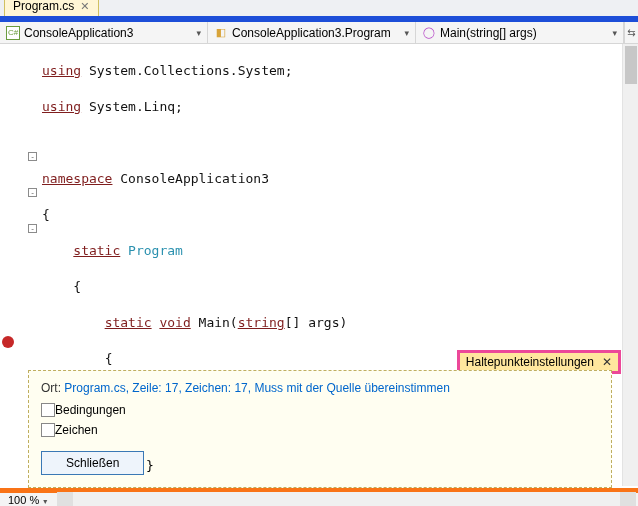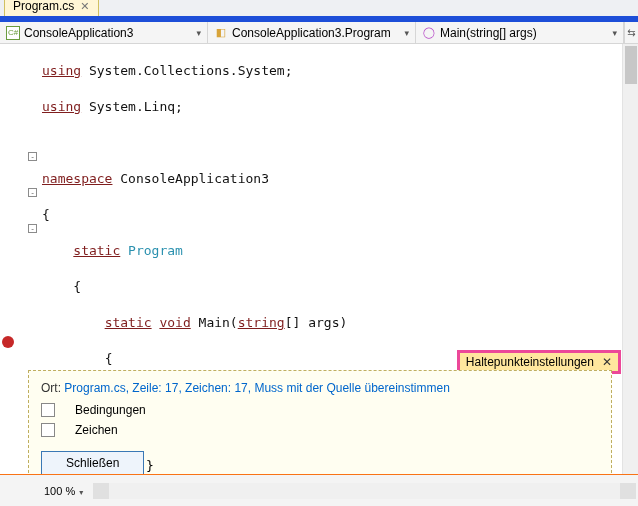--- a/index.html
+++ b/index.html
@@ -27,24 +27,24 @@
   .typ { color: #2b91af; }
   .hl-ident { background: #e0e0cc; padding: 0 1px; }
   .vscroll { width: 16px; background: #f0f0f0; border-left: 1px solid #e3e3e3; position: relative; }
   .vthumb { position: absolute; left: 2px; width: 12px; background: #c7c7c7; }
   .panel-tab { position: absolute; right: 17px; top: 306px; background: #ffe79e; border: 3px solid #ec4899; padding: 2px 6px; font-size: 12px; display: flex; align-items: center; gap: 8px; }
   .panel-tab .x { cursor: pointer; color: #333; }
   .panel { position: absolute; left: 28px; right: 26px; top: 326px; border: 1px dashed #bfae60; background: #fffef1; padding: 10px 12px 12px 12px; font-size: 12px; }
   .ort-line { margin-bottom: 8px; }
   .ort-lab { color: #333; }
   .ort-link { color: #0066cc; }
-  .chk-row { display: flex; align-items: center; gap: 20px; margin: 6px 0; }
+  .chk-row { display: flex; align-items: center; gap: 0; margin: 6px 0; }
   .chk { width: 14px; height: 14px; border: 1px solid #888; background: #fff; }
   .close-btn { margin-top: 8px; padding: 4px 24px; border: 1px solid #3a78b5; background: #eef4fb; font-size: 12px; cursor: pointer; }
-  .statusbar { position: absolute; left: 0; right: 0; bottom: 0; height: 32px; background: #f4f4f4; border-top: 1px solid #f97316; display: flex; align-items: center; padding-left: 36px; }
+  .statusbar { position: absolute; left: 0; right: 0; bottom: 0; height: 18px; background: #f4f4f4; border-top: 5px solid #f97316; display: flex; align-items: center; }
   .zoom { padding: 0 8px; font-size: 11px; }
   .zoom-chev { font-size: 8px; color: #555; margin-left: 4px; }
   .hscroll { flex: 1; height: 16px; background: #f0f0f0; position: relative; margin: 0 2px; }
   .hscroll::before, .hscroll::after { content: ''; position: absolute; top: 0; width: 16px; height: 16px; background: #e0e0e0; }
   .hscroll::before { left: 0; }
   .hscroll::after { right: 0; }
   .code-row { display: block; height: 18px; }
   .brace-after { display:block; padding-left: 106px; }
 </style>
 </head>

